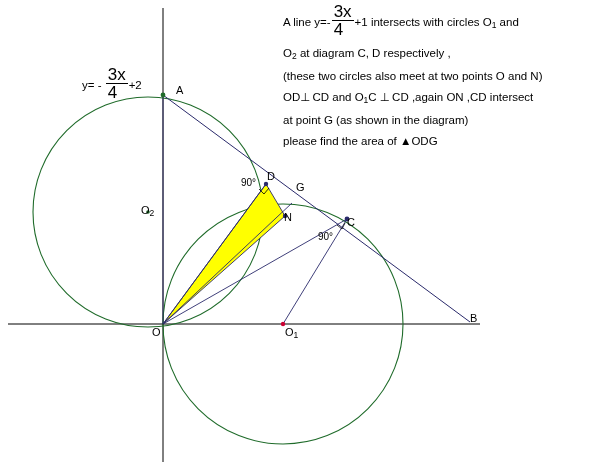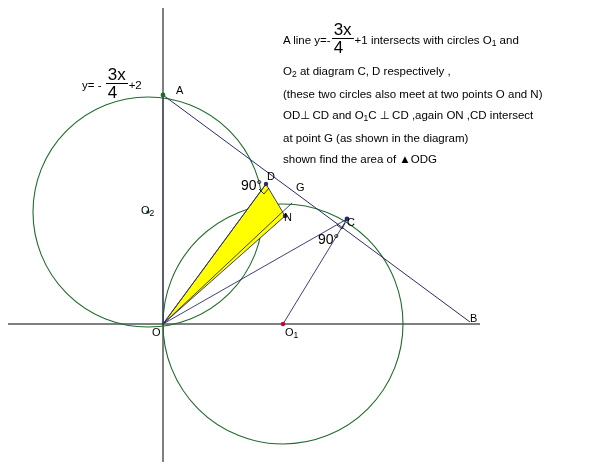--- a/index.html
+++ b/index.html
@@ -12,25 +12,25 @@
   }
   #stage{position:absolute;left:0;top:0;width:606px;height:471px;}
   svg.geom{position:absolute;left:0;top:0;width:606px;height:471px;}
   .lbl{
     position:absolute;
     font-family:"Liberation Sans", sans-serif;
     font-size:11px;
     color:#000000;
     white-space:nowrap;
   }
-  .lbl.small{font-size:14px;}
+  .lbl.small{font-size:10px;}
   .lbl.pt{font-size:11px;}
   .problem{
     position:absolute;
-    left:283px;top:21px;
+    left:283px;top:3px;
     width:320px;
     color:#000;
     font-size:11.5px;
     line-height:1.05;
   }
   .problem .line{margin-bottom:9px;white-space:nowrap;}
   .frac{
     display:inline-block;
     vertical-align:-0.55em;
     text-align:left;
@@ -90,21 +90,21 @@
     </div>
     <div class="line">
       <span>O</span><span class="sub">2</span><span> at diagram C, D respectively ,</span>
     </div>
     <div class="line">(these two circles also meet at two points O and N)</div>
     <div class="line">
       <span>OD</span><span class="darr">⊥</span><span> CD  and  O</span><span class="sub">1</span><span>C </span><span class="darr">⊥</span><span> CD ,again ON ,CD intersect</span>
     </div>
     <div class="line">at point G (as shown in the diagram)</div>
     <div class="line">
-      <span>shown find the area of </span><span>▲</span><span>ODG</span>
+      <span>please find the area of </span><span>▲</span><span>ODG</span>
     </div>
   </div>
 
   <div class="eqlabel">
     <span>y= - </span><span class="frac"><span class="num">3x</span><span class="den">4</span></span><span>+2</span>
   </div>
 
   <div class="lbl pt" style="left:176px;top:84px;">A</div>
   <div class="lbl pt" style="left:470px;top:312px;">B</div>
   <div class="lbl pt" style="left:347px;top:216px;">C</div>

